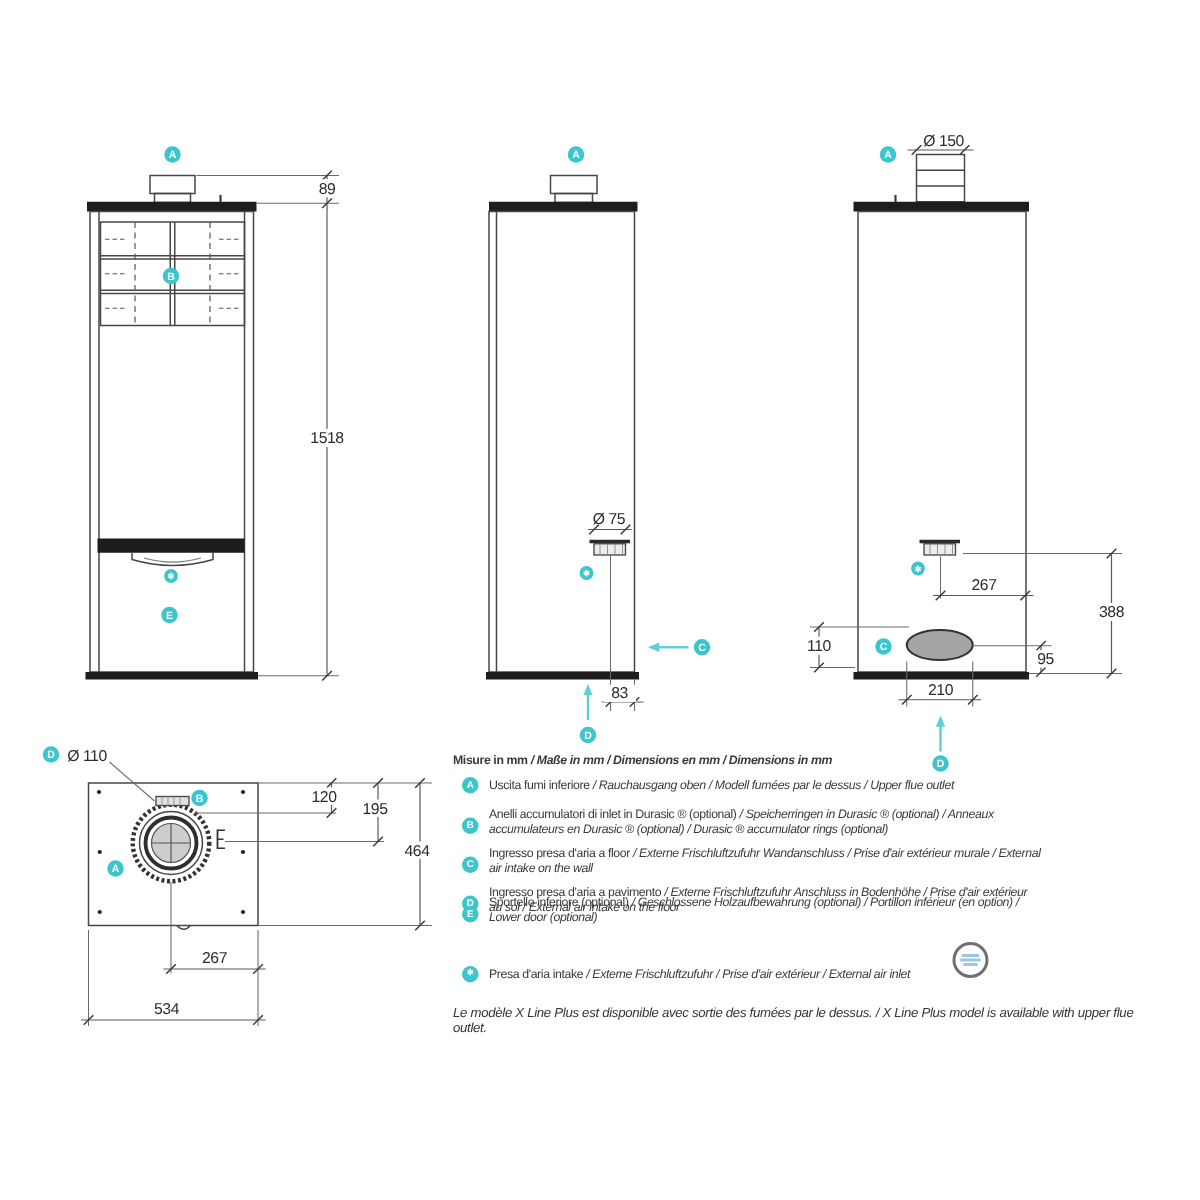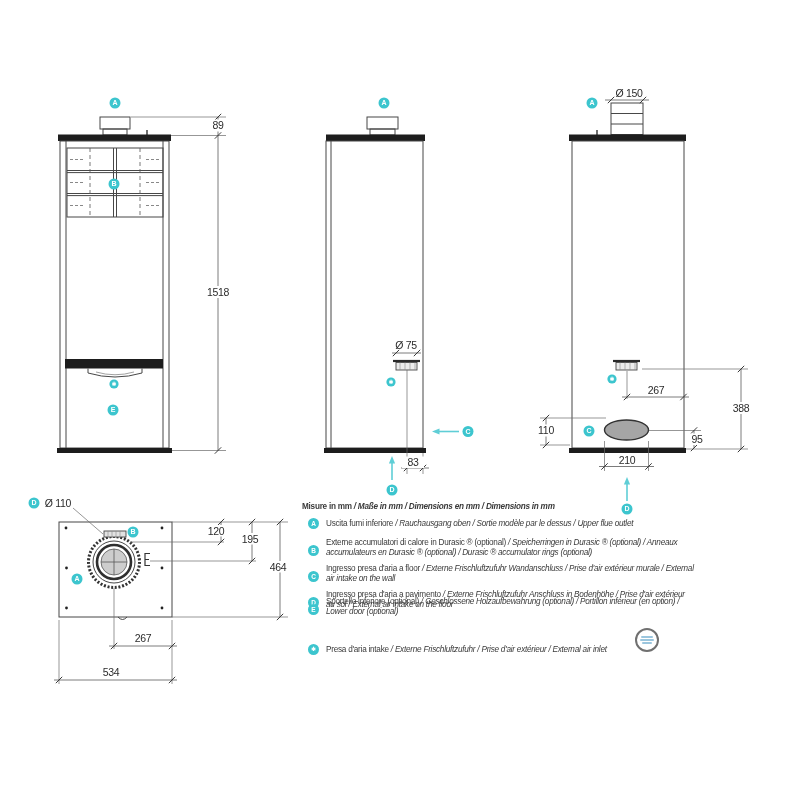--- a/index.html
+++ b/index.html
@@ -318,26 +318,26 @@
           <text y="2.4" class="badge-txt">A</text>
         </g>
   </g>
 </svg>
 
 <div class="legend">
   <div class="units"><span class="reg">Misure in mm</span><span class="ita"> / Maße in mm / Dimensions en mm / Dimensions in mm</span></div>
 
   <div class="lrow" style="top:21px">
     <span class="lbadge" style="top:-1px">A</span>
-    <div class="ltext"><span class="reg">Uscita fumi inferiore</span><span class="ita"> / Rauchausgang oben / Sortie modèle par le dessus / Upper flue outlet</span></div>
+    <div class="ltext"><span class="reg">Uscita fumi inferiore</span><span class="ita"> / Rauchausgang oben / Modell fumées par le dessus / Upper flue outlet</span></div>
   </div>
 
   <div class="lrow" style="top:40px">
     <span class="lbadge" style="top:7px">B</span>
-    <div class="ltext"><span class="reg">Externe accumulatori di calore in Durasic ® (optional)</span><span class="ita"> / Speicherringen in Durasic ® (optional) / Anneaux accumulateurs en Durasic ® (optional) / Durasic ® accumulator rings (optional)</span></div>
+    <div class="ltext"><span class="reg">Anelli accumulatori di inlet in Durasic ® (optional)</span><span class="ita"> / Speicherringen in Durasic ® (optional) / Anneaux accumulateurs en Durasic ® (optional) / Durasic ® accumulator rings (optional)</span></div>
   </div>
 
   <div class="lrow" style="top:66px">
     <span class="lbadge" style="top:7px">C</span>
     <div class="ltext"><span class="reg">Ingresso presa d'aria a floor</span><span class="ita"> / Externe Frischluftzufuhr Wandanschluss / Prise d'air extérieur murale / External air intake on the wall</span></div>
   </div>
 
   <div class="lrow" style="top:92px">
     <span class="lbadge" style="top:7px">D</span>
     <div class="ltext"><span class="reg">Ingresso presa d'aria a pavimento</span><span class="ita"> / Externe Frischluftzufuhr Anschluss in Bodenhöhe / Prise d'air extérieur au sol / External air intake on the floor</span></div>
@@ -354,15 +354,16 @@
   </div>
 </div>
 
 <div class="stamp">
   <i style="width:12px"></i>
       <i style="width:14px"></i>
       <i style="width:10px"></i>
 </div>
 
 <div class="footer">
+  <div class="ita">Le modèle X Line Plus est disponible avec sortie des fumées par le dessus. / X Line Plus model is available with upper flue outlet.</div>
 </div>
 
 </div>
 
 </body></html>

